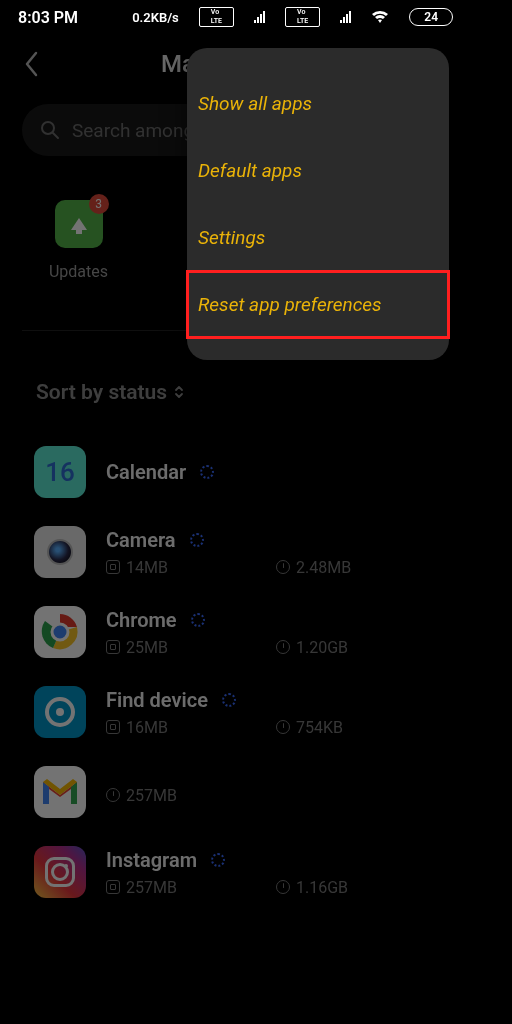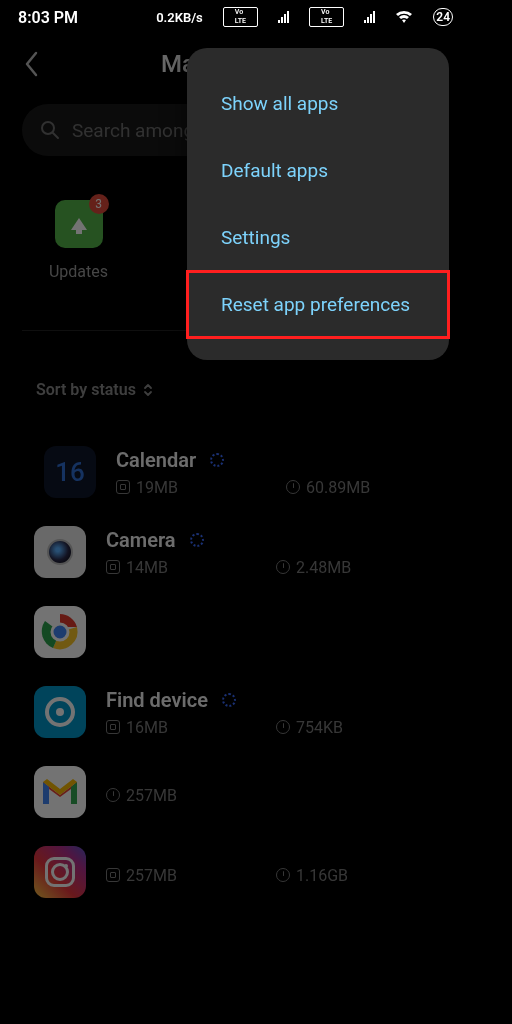--- a/index.html
+++ b/index.html
@@ -3,21 +3,21 @@
 <meta charset="utf-8">
 <style>
   * { margin: 0; padding: 0; box-sizing: border-box; }
   html, body { width: 512px; height: 1024px; background: #000; color: #fff; font-family: -apple-system, Roboto, "Helvetica Neue", Arial, sans-serif; overflow: hidden; }
   .screen { position: relative; width: 471px; height: 1024px; background:#000; }
   .dim { position:absolute; inset:0; background:rgba(0,0,0,0.55); z-index:5; pointer-events:none; }
 
   
   .status { position:absolute; top:0; left:0; right:0; height:34px; display:flex; align-items:center; justify-content:space-between; padding:0 18px; font-size:16px; font-weight:600; color:#fff; z-index:6; }
   .status .right { display:flex; align-items:center; gap:20px; font-size:13px; }
-  .bat { border:1.5px solid #fff; border-radius:9px; padding:0 2px; font-size:12px; line-height:16px; }
+  .bat { border:1.5px solid #fff; border-radius:9px; padding:0 14px; font-size:12px; line-height:16px; }
   .sig { display:inline-flex; align-items:flex-end; gap:1px; height:12px; }
   .sig i { width:2px; background:#fff; display:inline-block; }
   .sig i:nth-child(1){height:3px} .sig i:nth-child(2){height:6px} .sig i:nth-child(3){height:9px} .sig i:nth-child(4){height:12px}
   .lte { font-size:7px; border:1px solid #fff; padding:0 11px; border-radius:2px; line-height:9px; }
   .wifi { font-size:16px; }
 
   
   .hdr { position:absolute; top:46px; left:0; right:0; display:flex; align-items:center; padding:0 16px; }
   .back { color:#aaa; font-size:28px; padding:4px 6px; }
   .title { flex:1; text-align:center; font-size:24px; font-weight:500; color:#e6e6e6; margin-right:34px; }
@@ -32,55 +32,55 @@
   .action .lbl { color:#9c9c9c; font-size:16px; }
   .ic-update { width:48px; height:48px; border-radius:10px; background:#55b64a; display:flex; align-items:center; justify-content:center; position:relative; }
   .ic-update .arrow { width:0; height:0; border-left:8px solid transparent; border-right:8px solid transparent; border-bottom:12px solid #fff; }
   .ic-update .stem { position:absolute; width:6px; height:10px; background:#fff; top:24px; }
   .badge { position:absolute; top:-6px; right:-6px; background:#e04a3a; color:#fff; border-radius:50%; width:20px; height:20px; font-size:12px; display:flex; align-items:center; justify-content:center; }
   .ic-trash { color:#e98a2a; font-size:38px; }
 
   .hr { position:absolute; top:330px; left:22px; right:22px; height:1px; background:#222; }
 
   
-  .sort { position:absolute; top:380px; left:36px; color:#8a8a8a; font-size:16px; font-weight:600; display:flex; align-items:center; gap:6px; }
+  .sort { position:absolute; top:380px; left:36px; color:#8a8a8a; font-size:21px; font-weight:600; display:flex; align-items:center; gap:6px; }
   .sort .caret { font-size:13px; letter-spacing:-2px; }
 
   
   .apps { position:absolute; top:432px; left:0; right:0; }
   .app { display:flex; align-items:center; padding:14px 34px; gap:20px; }
   .appicon { width:52px; height:52px; border-radius:12px; flex-shrink:0; display:flex; align-items:center; justify-content:center; font-size:24px; font-weight:500; }
   .appinfo { flex:1; }
   .appname { font-size:20px; font-weight:600; color:#efefef; display:flex; align-items:center; gap:14px; }
   .appname .spin { width:14px; height:14px; border:2px dotted #3a6cff; border-radius:50%; display:inline-block; }
   .metarow { display:flex; align-items:center; margin-top:6px; color:#7a7a7a; font-size:16px; }
   .metarow .m1 { display:flex; align-items:center; gap:6px; width:170px; }
   .metarow .m2 { display:flex; align-items:center; gap:6px; }
   .chip { width:14px; height:14px; border:1.4px solid #7a7a7a; border-radius:3px; position:relative; }
   .chip::after { content:""; position:absolute; inset:3px; border:1px solid #7a7a7a; border-radius:1px; }
   .clk { width:14px; height:14px; border:1.4px solid #7a7a7a; border-radius:50%; position:relative; }
   .clk::after { content:""; position:absolute; left:6px; top:2px; width:1.4px; height:5px; background:#7a7a7a; border-radius:1px; box-shadow: 3px 3px 0 -0.5px #7a7a7a; transform-origin:bottom; }
 
   
-  .ic-calendar { background:#0f172a; color:#2f6fd4; font-size:26px;margin-left:10px; }
+  .ic-calendar { background:#5eead4; color:#2f6fd4; font-size:26px; }
   .ic-camera { background:#e8e8e8; }
   .ic-camera .lens { width:26px; height:26px; border-radius:50%; background: radial-gradient(circle at 40% 40%, #5ab0ff 10%, #2a2a4a 55%, #000 100%); border:2px solid #bbb;}
   .ic-chrome { background:#fff; }
   .ic-find { background:#0098c9; }
   .ic-find .ring { width:30px; height:30px; border:4px solid #fff; border-radius:50%; display:flex; align-items:center; justify-content:center;}
   .ic-find .ring::after { content:""; width:8px; height:8px; background:#fff; border-radius:50%; }
   .ic-gmail { background:#fff; }
   .ic-insta { background:linear-gradient(45deg,#f6c544 0%,#e9373d 40%,#b4308e 75%,#5353c9 100%); }
   .ic-insta .cam { width:30px; height:30px; border:3px solid #fff; border-radius:9px; display:flex; align-items:center; justify-content:center; position:relative;}
   .ic-insta .cam::after{content:"";width:12px;height:12px;border:3px solid #fff;border-radius:50%;}
   .ic-insta .cam::before{content:"";position:absolute;top:4px;right:4px;width:4px;height:4px;background:#fff;border-radius:50%;}
 
   
   .menu { position:absolute; top:48px; right:22px; width:262px; background:#2b2b2b; border-radius:20px; z-index:10; padding:22px 0; box-shadow:0 8px 24px rgba(0,0,0,0.6); }
-  .menu .item { padding:22px 34px; font-size:19px; color:#7dd3fc; }
+  .menu .item { padding:22px 11px; font-size:19px; color:#eab308;font-style:italic; }
   .menu .hl { outline:3px solid #ff1f1f; outline-offset:-2px; }
 
   svg { display:block; }
 </style>
 </head>
 <body>
 <div class="screen">
 
   <div class="status">
     <span>8:03 PM</span>
@@ -161,30 +161,20 @@
 
   <div class="apps">
 
     <div class="app">
       <div class="appicon ic-calendar">16</div>
       <div class="appinfo">
         <div class="appname">
             <span>Calendar</span>
             <span class="spin"></span>
           </div>
-        <div class="metarow">
-          <span class="m1">
-              <span class="chip"></span>
-              <span>19MB</span>
-            </span>
-          <span class="m2">
-              <span class="clk"></span>
-              <span>60.89MB</span>
-            </span>
-        </div>
       </div>
     </div>
 
     <div class="app">
       <div class="appicon ic-camera">
           <div class="lens"></div>
         </div>
       <div class="appinfo">
         <div class="appname">
             <span>Camera</span>
@@ -207,20 +197,36 @@
       <div class="appicon ic-chrome">
         <svg width="40" height="40" viewBox="0 0 40 40">
             <circle cx="20" cy="20" r="18" fill="#fff"></circle>
             <path d="M20 2 A18 18 0 0 1 37 15 L20 15 Z" fill="#e33b2e"></path>
             <path d="M37 15 A18 18 0 0 1 13 36 L20 20 Z" fill="#fac627"></path>
             <path d="M13 36 A18 18 0 0 1 5 9 L20 20 Z" fill="#2ba24c"></path>
             <circle cx="20" cy="20" r="8" fill="#4285f4"></circle>
             <circle cx="20" cy="20" r="8" fill="none" stroke="#fff" stroke-width="3"></circle>
           </svg>
       </div>
+      <div class="appinfo">
+        <div class="appname">
+            <span>Chrome</span>
+            <span class="spin"></span>
+          </div>
+        <div class="metarow">
+          <span class="m1">
+              <span class="chip"></span>
+              <span>25MB</span>
+            </span>
+          <span class="m2">
+              <span class="clk"></span>
+              <span>1.20GB</span>
+            </span>
+        </div>
+      </div>
     </div>
 
     <div class="app">
       <div class="appicon ic-find">
           <div class="ring"></div>
         </div>
       <div class="appinfo">
         <div class="appname">
             <span>Find device</span>
             <span class="spin"></span>
@@ -255,20 +261,24 @@
             </span>
         </div>
       </div>
     </div>
 
     <div class="app">
       <div class="appicon ic-insta">
           <div class="cam"></div>
         </div>
       <div class="appinfo">
+        <div class="appname">
+            <span>Instagram</span>
+            <span class="spin"></span>
+          </div>
         <div class="metarow">
           <span class="m1">
               <span class="chip"></span>
               <span>257MB</span>
             </span>
           <span class="m2">
               <span class="clk"></span>
               <span>1.16GB</span>
             </span>
         </div>

